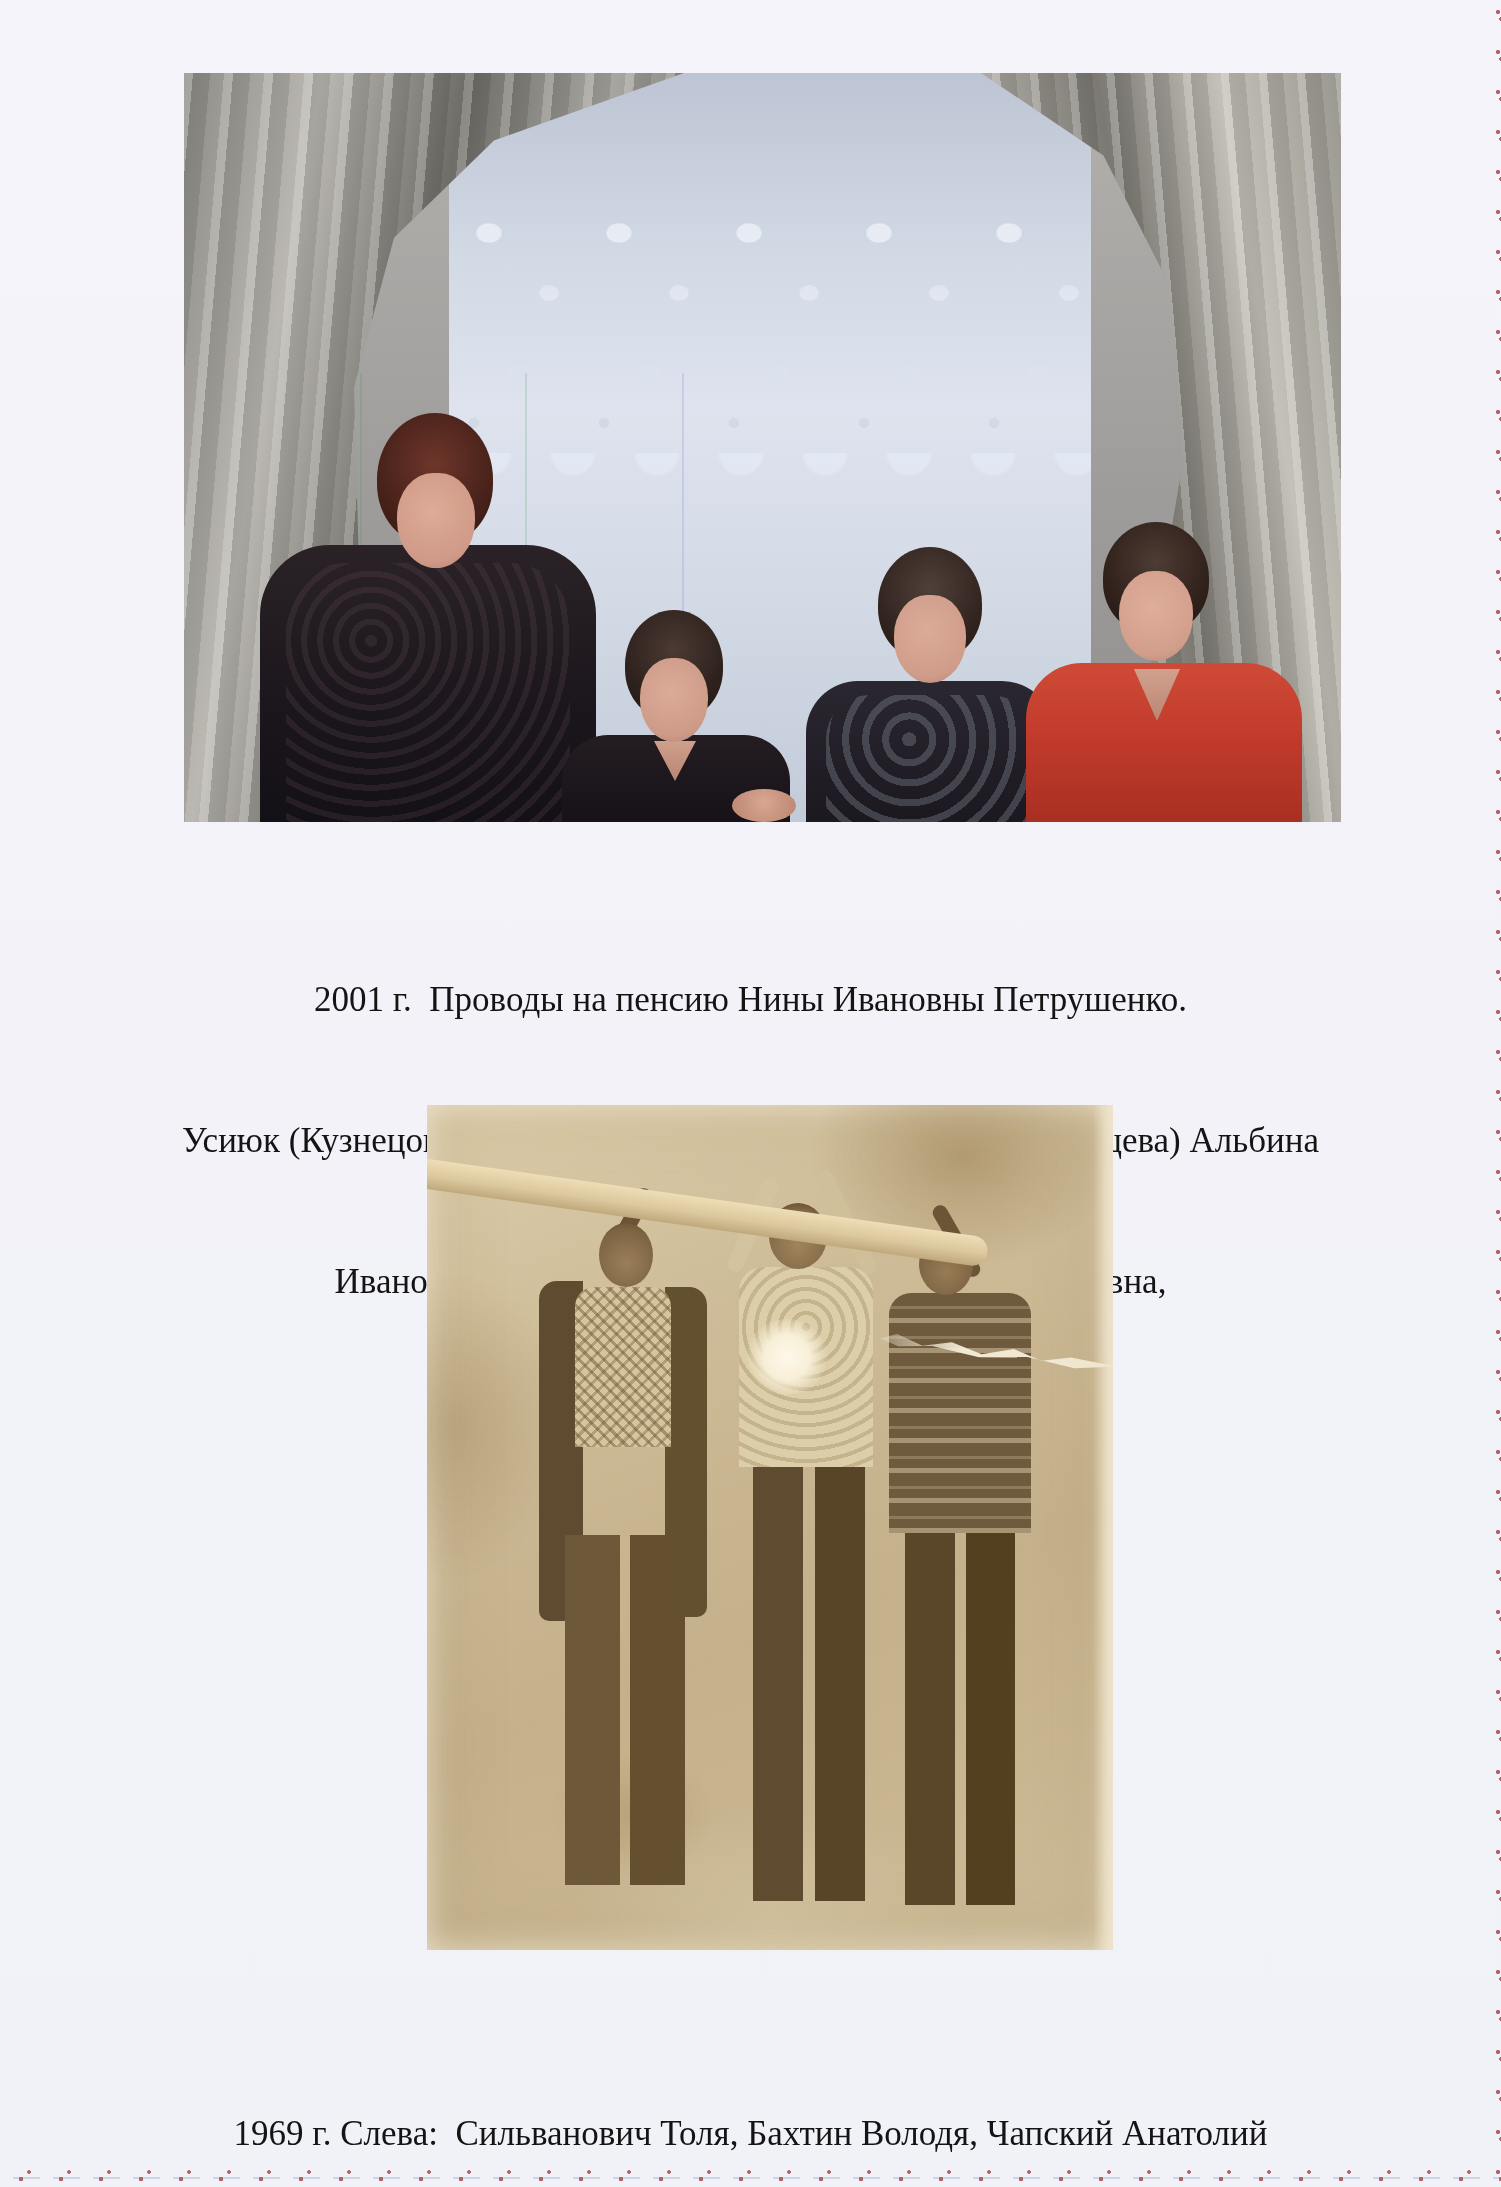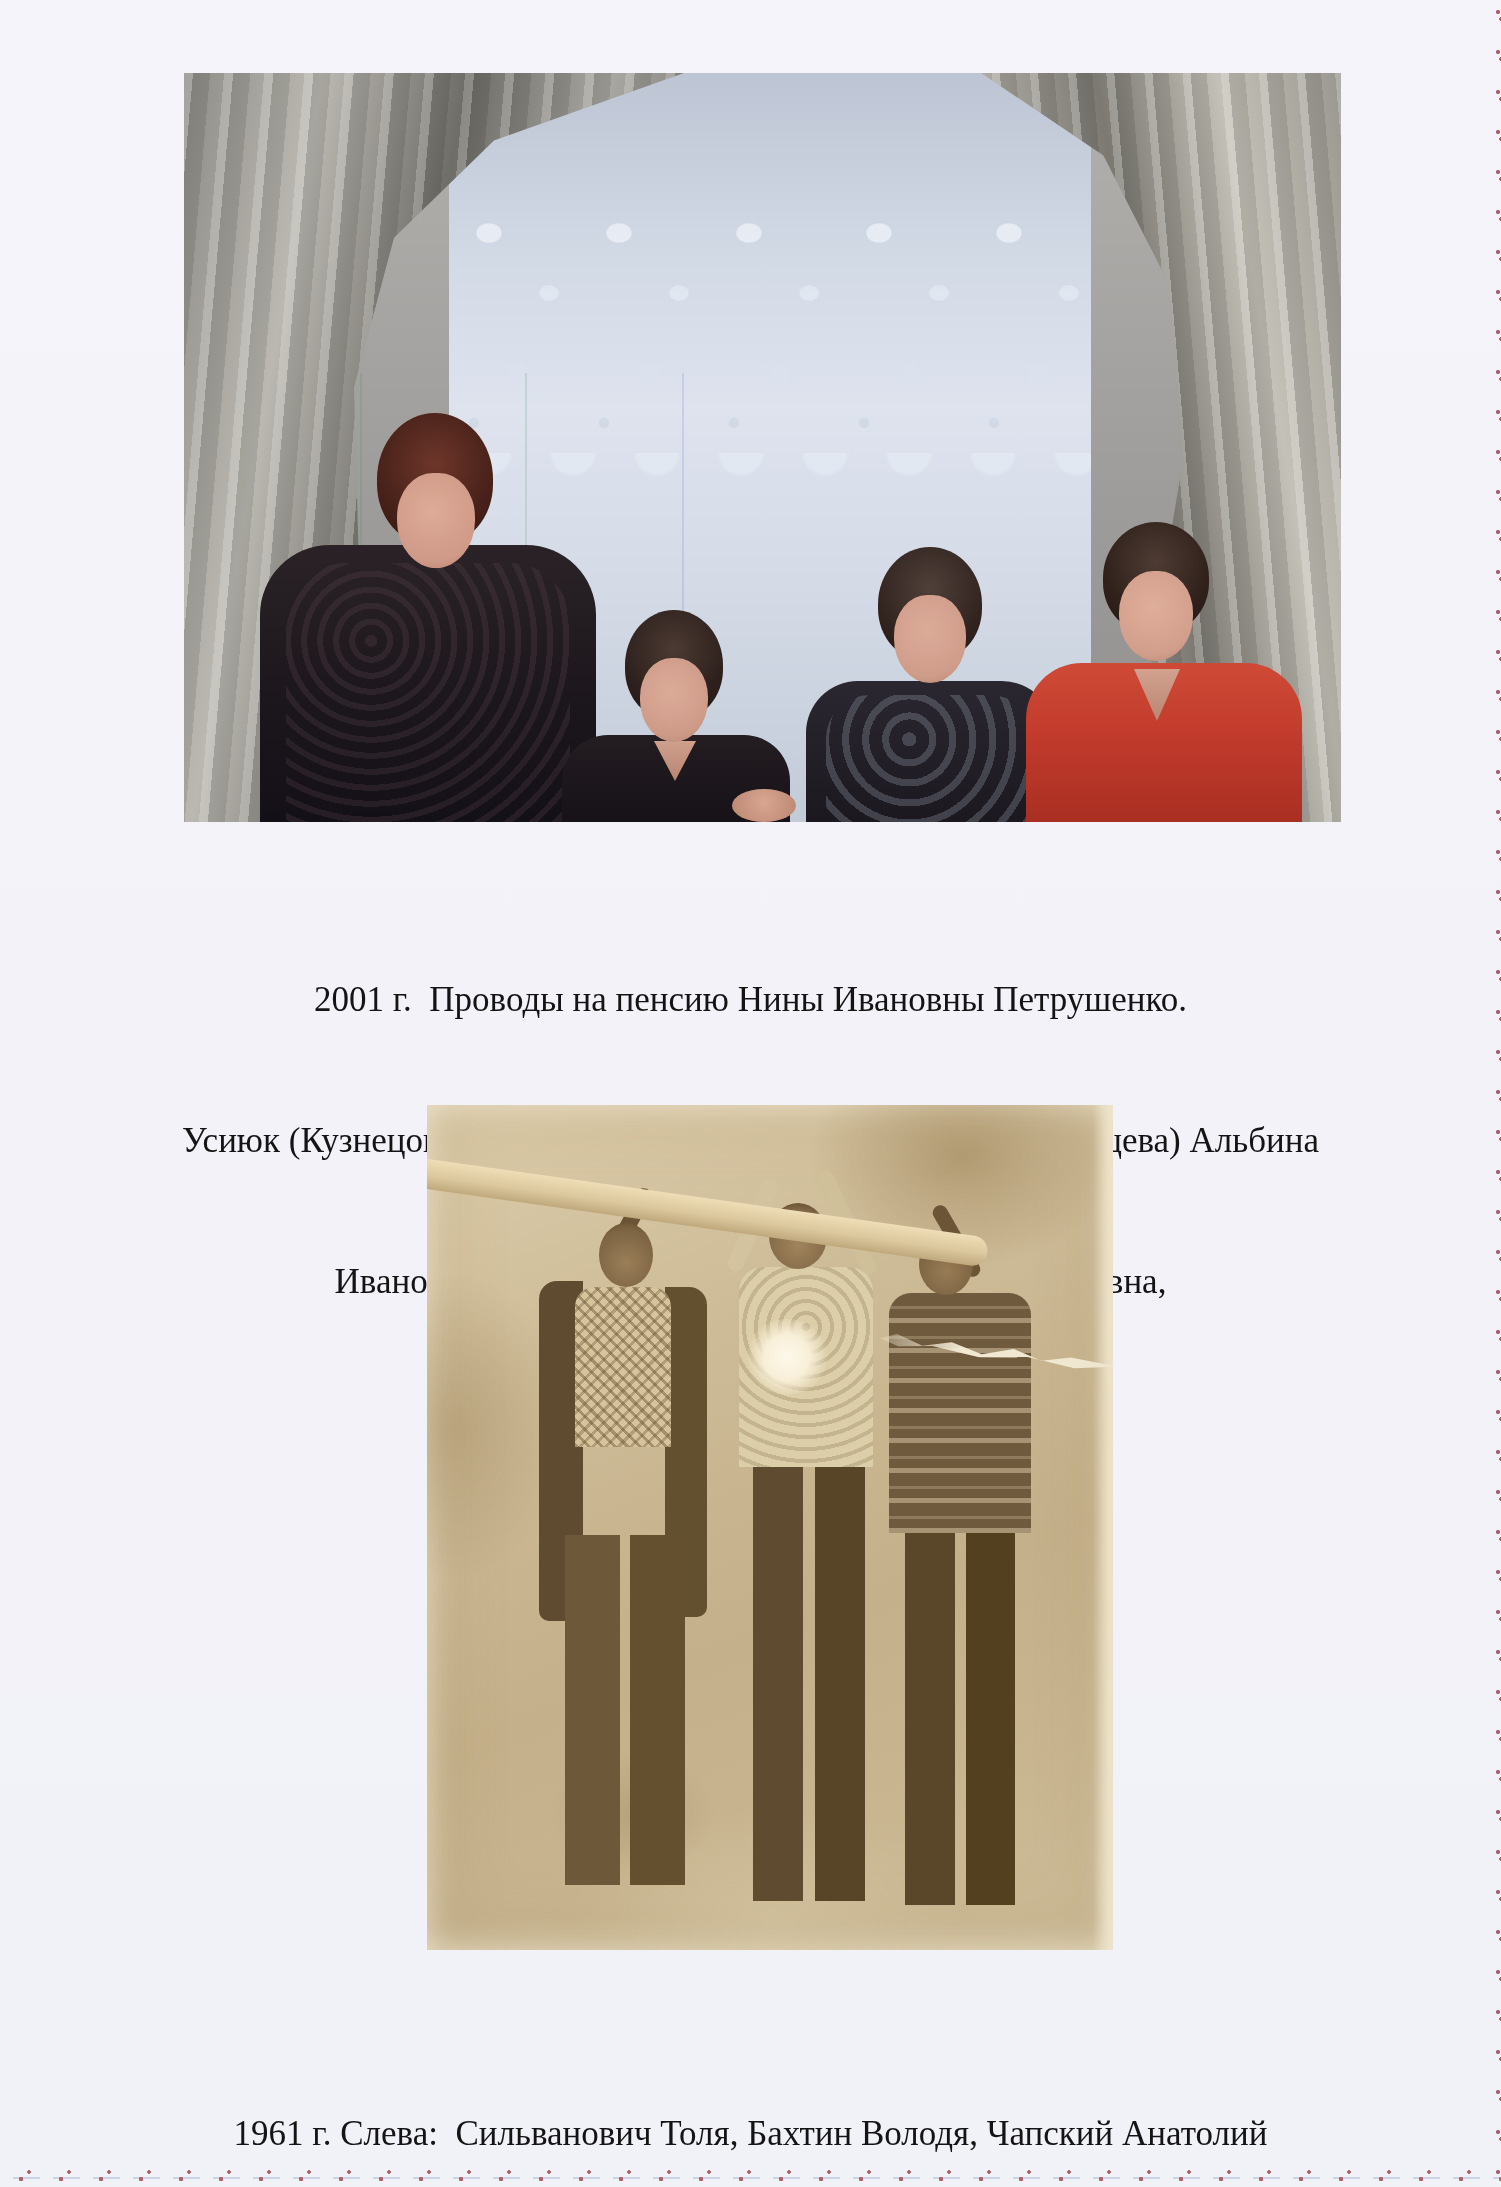--- a/index.html
+++ b/index.html
@@ -216,20 +216,20 @@
     <div class="p2-body m3-sweater"></div>
     <div class="p2-head m3-head"></div>
 
     <div class="pole"></div>
     <div class="flare"></div>
     <div class="tear"></div>
     <div class="worn-right"></div>
   </figure>
 
   <div class="caption caption2">
-    <div>1961 г. Слева:  Сильванович Толя, Бахтин Володя, Чапский Анатолий</div>
+    <div>1969 г. Слева:  Сильванович Толя, Бахтин Володя, Чапский Анатолий</div>
   </div>
 
   <div class="border-bottom-dash"></div>
   <div class="border-bottom-dots"></div>
   <div class="border-right-dots"></div>
 
 </div>
 
 </body></html>

